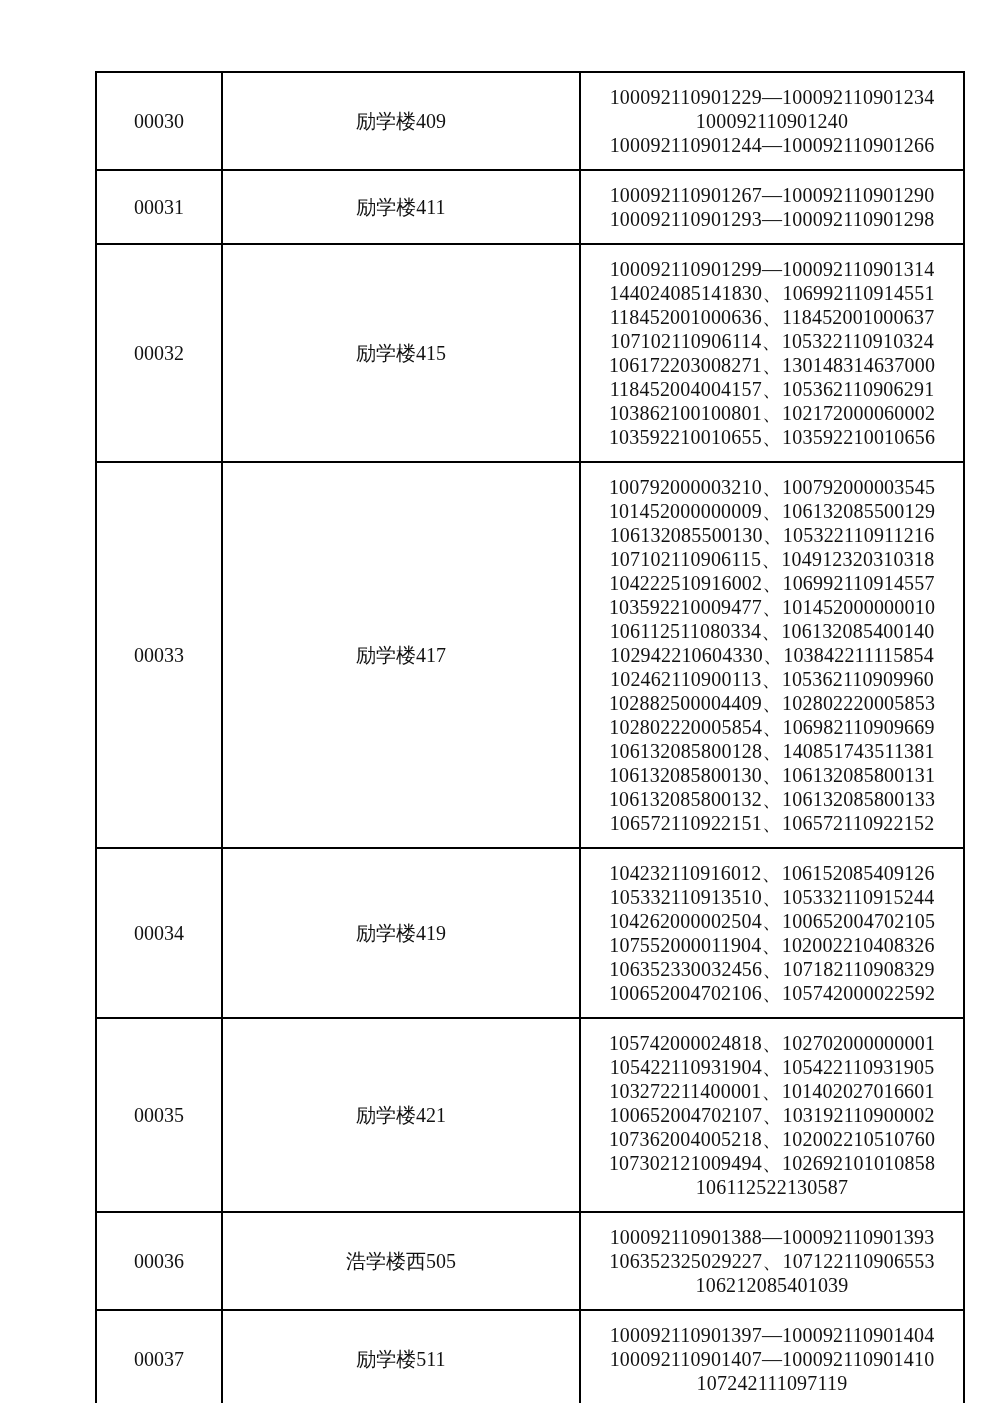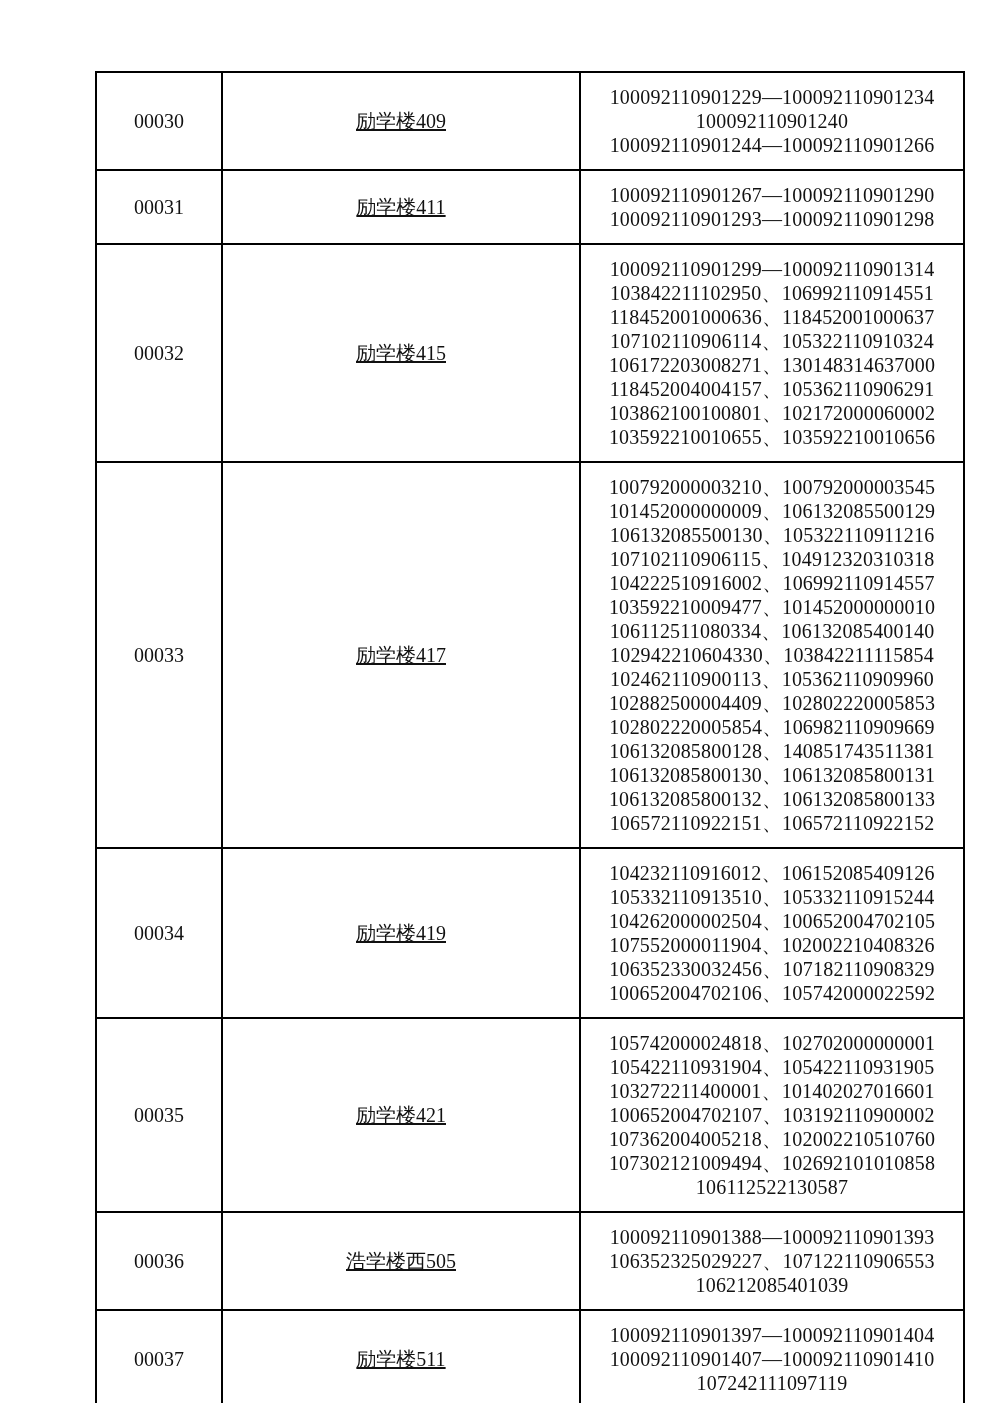--- a/index.html
+++ b/index.html
@@ -23,21 +23,21 @@
     table-layout: fixed;
   }
   .doc-table td {
     border: 2px solid var(--border-color, #000000);
     padding: 12px;
     vertical-align: middle;
     text-align: center;
     font-size: 20px;
   }
   td.code-cell  { width: 100px; border-radius: 7px; }
-  td.loc-cell   { width: 332px; text-decoration: underline; }
+  td.loc-cell   { width: 332px; }
   td.num-cell   { width: 358px; }
   .num-line {
     line-height: 24px;
     white-space: nowrap;
     font-size: 20px;
     letter-spacing: 0.2px;
   }
 </style>
 </head>
 <body style="background: rgb(255, 255, 255);">
@@ -62,21 +62,21 @@
         <div class="num-line">100092110901267—100092110901290</div>
         <div class="num-line">100092110901293—100092110901298</div>
       </td>
     </tr>
 
     <tr>
       <td class="code-cell">00032</td>
       <td class="loc-cell">励学楼415</td>
       <td class="num-cell">
         <div class="num-line">100092110901299—100092110901314</div>
-        <div class="num-line">103842211102950、106992110914551</div>
+        <div class="num-line">144024085141830、106992110914551</div>
         <div class="num-line">118452001000636、118452001000637</div>
         <div class="num-line">107102110906114、105322110910324</div>
         <div class="num-line">106172203008271、130148314637000</div>
         <div class="num-line">118452004004157、105362110906291</div>
         <div class="num-line">103862100100801、102172000060002</div>
         <div class="num-line">103592210010655、103592210010656</div>
       </td>
     </tr>
 
     <tr>

